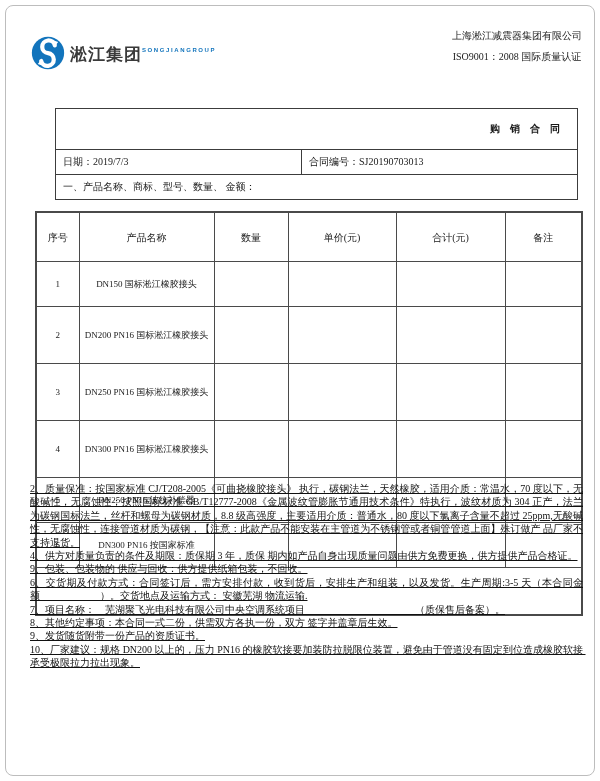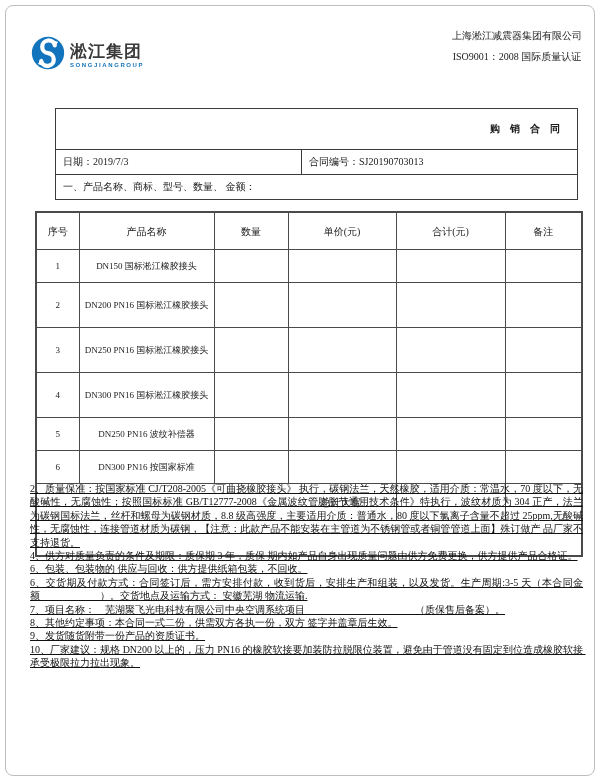--- a/index.html
+++ b/index.html
@@ -2,42 +2,42 @@
 <html><head>
 <meta charset="utf-8">
 <style>
   html,body{margin:0;padding:0;background:#ffffff;}
   .page{position:relative;width:600px;height:781px;background:#ffffff;overflow:hidden;
         font-family:"Liberation Serif","DejaVu Serif",serif;color:#1a1a1a;}
   .page-border{position:absolute;inset:5px;border:1px solid #bdbdbd;border-radius:8px;}
 
   
   .brand{position:absolute;left:31px;top:36px;display:flex;align-items:center;gap:5px;}
-  .brand-text{display:flex;flex-direction:column;}
+  .brand-text{display:flex;}
   .brand-cn{font-family:"Liberation Sans","DejaVu Sans",sans-serif;font-weight:bold;
             font-size:17px;color:#3a3a3a;letter-spacing:1px;line-height:18px;}
   .brand-en{font-family:"Liberation Sans","DejaVu Sans",sans-serif;font-weight:bold;
             font-size:6px;color:#1274bc;letter-spacing:1.6px;margin-top:1px;}
   .corp{position:absolute;top:25px;right:18px;text-align:center;font-size:10px;
         line-height:21px;color:#222;}
 
   
   .info-table{position:absolute;left:55px;top:108px;width:522px;border-collapse:collapse;table-layout:fixed;}
   .info-table td{border:1px solid #3c3c3c;font-size:10px;padding:2px 7px;vertical-align:middle;}
   .title-cell{font-size:22px;font-weight:bold;text-align:right;height:36px;
               letter-spacing:10px;text-indent:10px;}
   .row-mid td{height:20px;}
   .pre{white-space:pre-wrap;}
   .spacer60{display:inline-block;width:58px;}
 
   
   .products{position:absolute;left:35px;top:211px;width:546px;border-collapse:collapse;
             table-layout:fixed;border:2px solid #4a4a4a;}
   .products th,.products td{border:1px solid #4a4a4a;font-size:9px;font-weight:normal;
-            text-align:center;vertical-align:middle;padding:6px 3px;line-height:13px;}
+            text-align:center;vertical-align:middle;padding:12px 3px;line-height:13px;}
   .products th{font-size:10px;height:24px;}
   .rh-s td{height:20px;}
   .rh-d td{height:32px;}
   .rh-t td{height:24px;}
   .rh-e td{height:22px;}
   .total-cell{text-align:right !important;padding-right:32px !important;font-size:10px !important;}
 
   
   .clauses{position:absolute;left:30px;top:482px;width:553px;font-size:10px;
            line-height:13.4px;text-align:justify;color:#111;}
@@ -147,34 +147,29 @@
       <td></td>
     </tr>
     <tr class="rh-s">
       <td>6</td>
       <td>DN300 PN16 按国家标准</td>
       <td></td>
       <td></td>
       <td></td>
       <td></td>
     </tr>
-    <tr class="rh-t">
-      <td colspan="4" class="total-cell">总计大写:</td>
-      <td></td>
-      <td></td>
-    </tr>
     <tr class="rh-e">
       <td colspan="6"></td>
     </tr>
   </tbody>
     </table>
 
   <div class="clauses">
     <p>2、质量保准：按国家标准 CJ/T208-2005《可曲挠橡胶接头》 执行，碳钢法兰，天然橡胶，适用介质：常温水，70 度以下，无酸碱性，无腐蚀性；按照国标标准 GB/T12777-2008《金属波纹管膨胀节通用技术条件》特执行，波纹材质为 304 正产，法兰为碳钢国标法兰，丝杆和螺母为碳钢材质，8.8 级高强度，主要适用介质：普通水，80 度以下氯离子含量不超过 25ppm,无酸碱性，无腐蚀性，连接管道材质为碳钢，【注意：此款产品不能安装在主管道为不锈钢管或者铜管管道上面】殊订做产 品厂家不支持退货。</p>
     <p>4、供方对质量负责的条件及期限：质保期 3 年，质保 期内如产品自身出现质量问题由供方免费更换，供方提供产品合格证。</p>
-    <p>6、包装、包装物的 供应与回收：供方提供纸箱包装，不回收。</p>
+    <p>9、包装、包装物的 供应与回收：供方提供纸箱包装，不回收。</p>
     <p><span>6、交货期及付款方式：合同签订后，需方安排付款，收到货后，安排生产和组装，以及发货。生产周期:3-5 天（本合同金额　　　　　　）。交货地点及运输方式：</span><span class="uline"> 安徽芜湖 </span><span>物流运输.</span></p>
     <p><span>7、项目名称：</span><span class="uline">　芜湖聚飞光电科技有限公司中央空调系统项目　　　　　　　　　　　</span><span>（质保售后备案）。</span></p>
     <p>8、其他约定事项：本合同一式二份，供需双方各执一份，双方 签字并盖章后生效。</p>
     <p>9、发货随货附带一份产品的资质证书。</p>
     <p>10、厂家建议：规格 DN200 以上的，压力 PN16 的橡胶软接要加装防拉脱限位装置，避免由于管道没有固定到位造成橡胶软接 承受极限拉力拉出现象。</p>
   </div>
 </div>
 
 </body></html>

